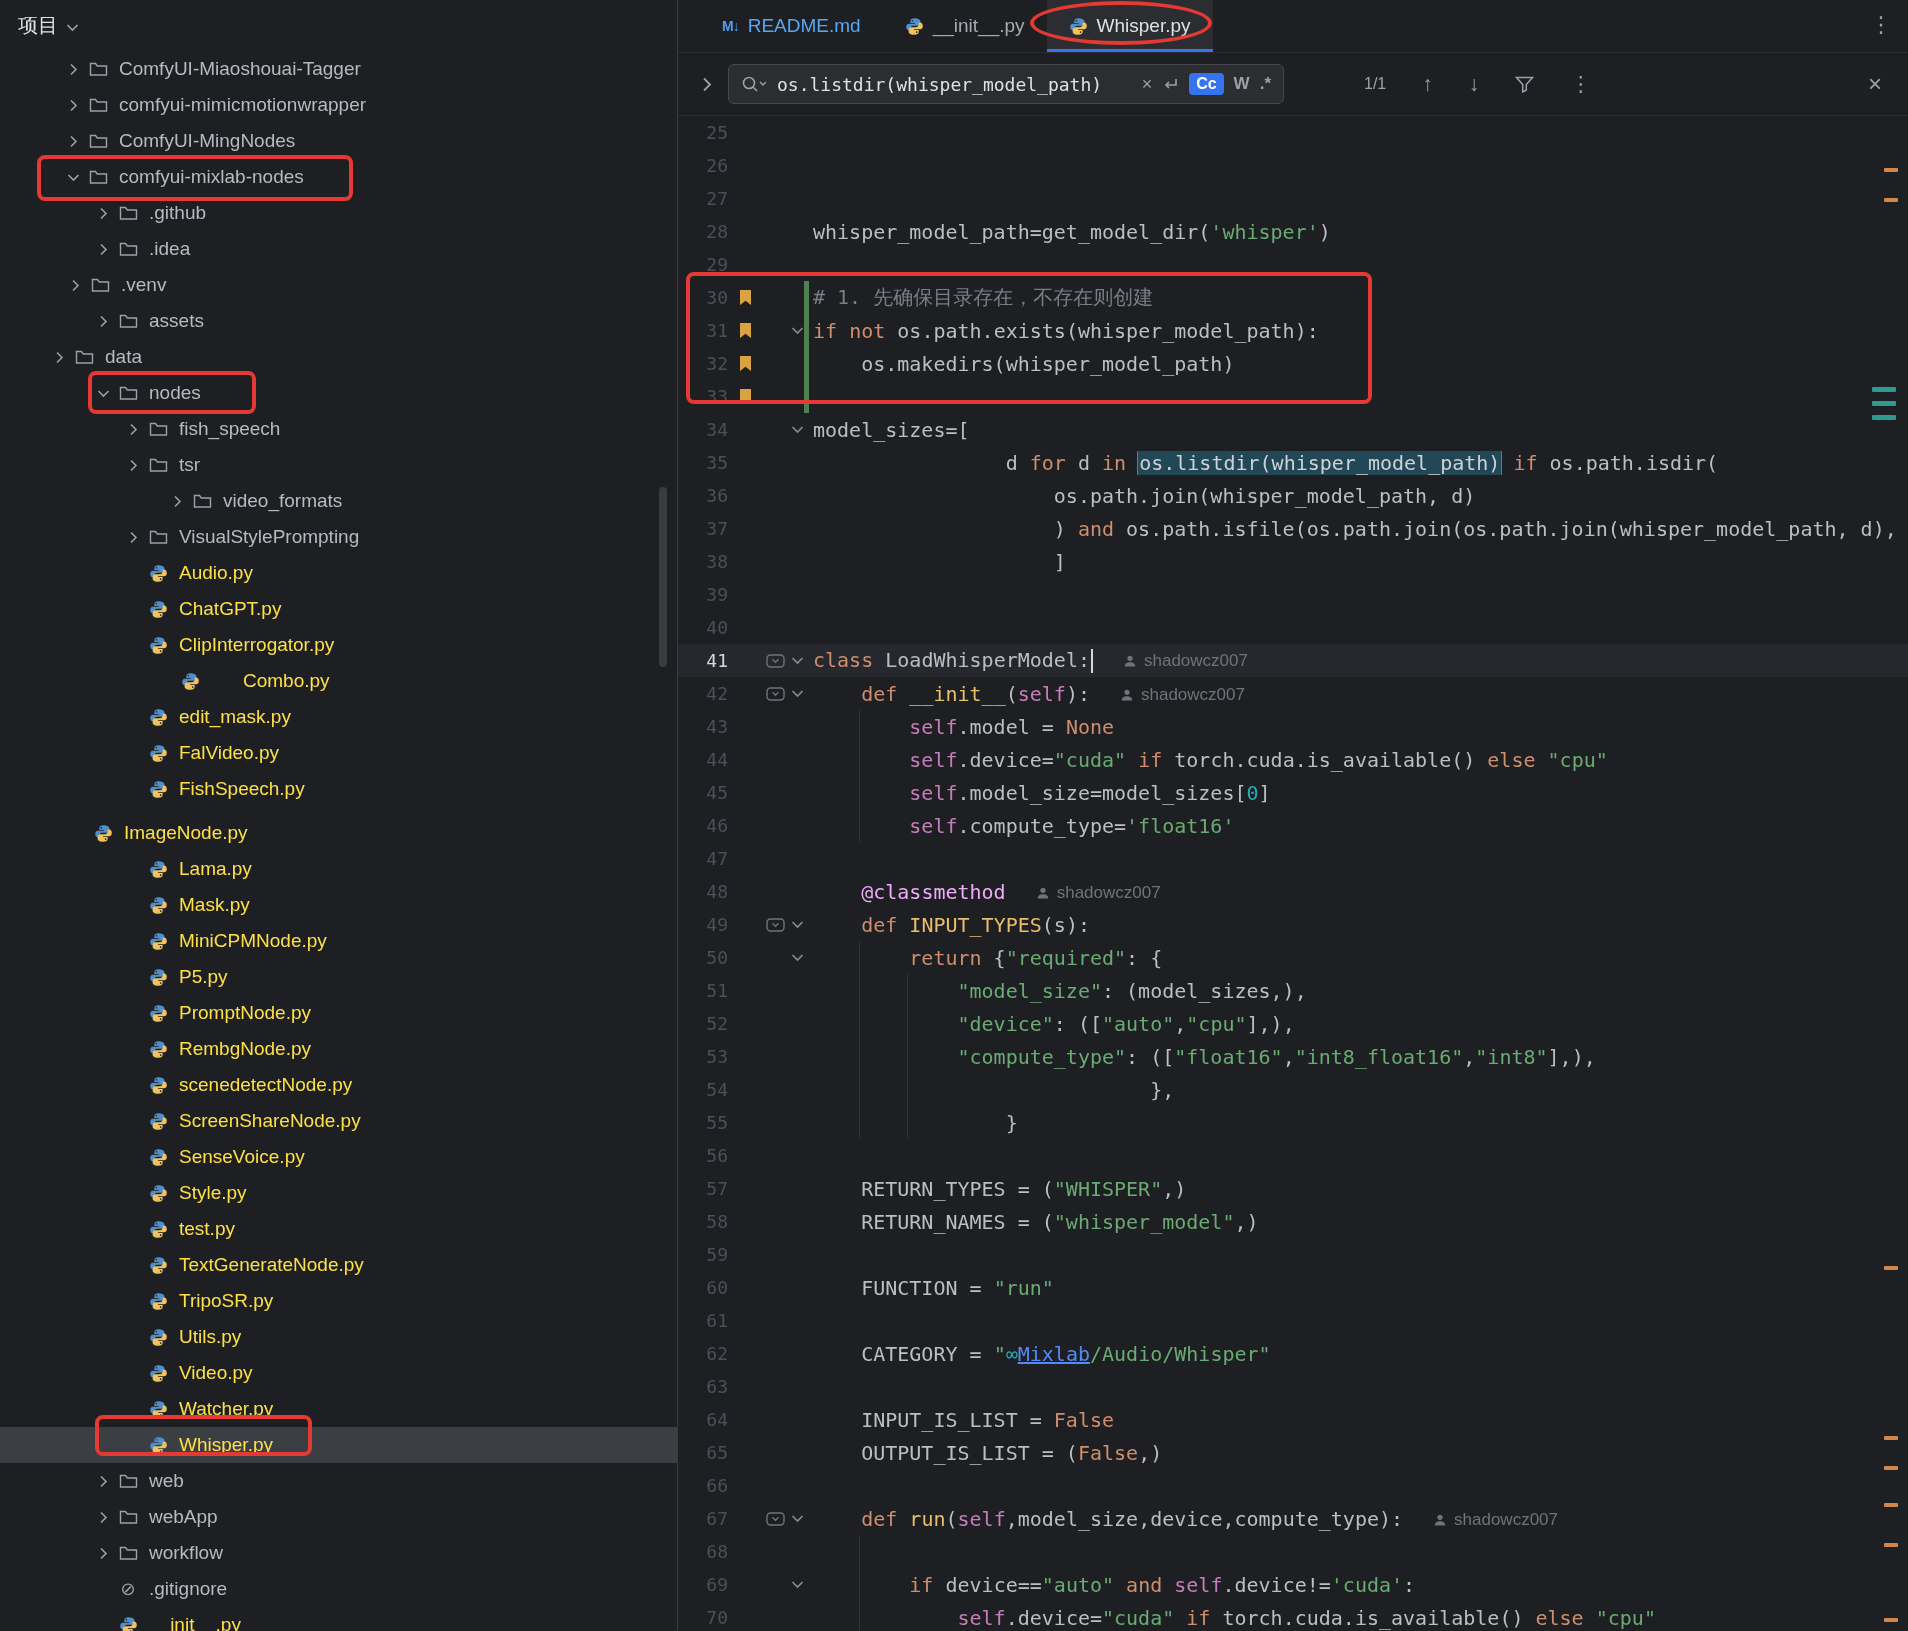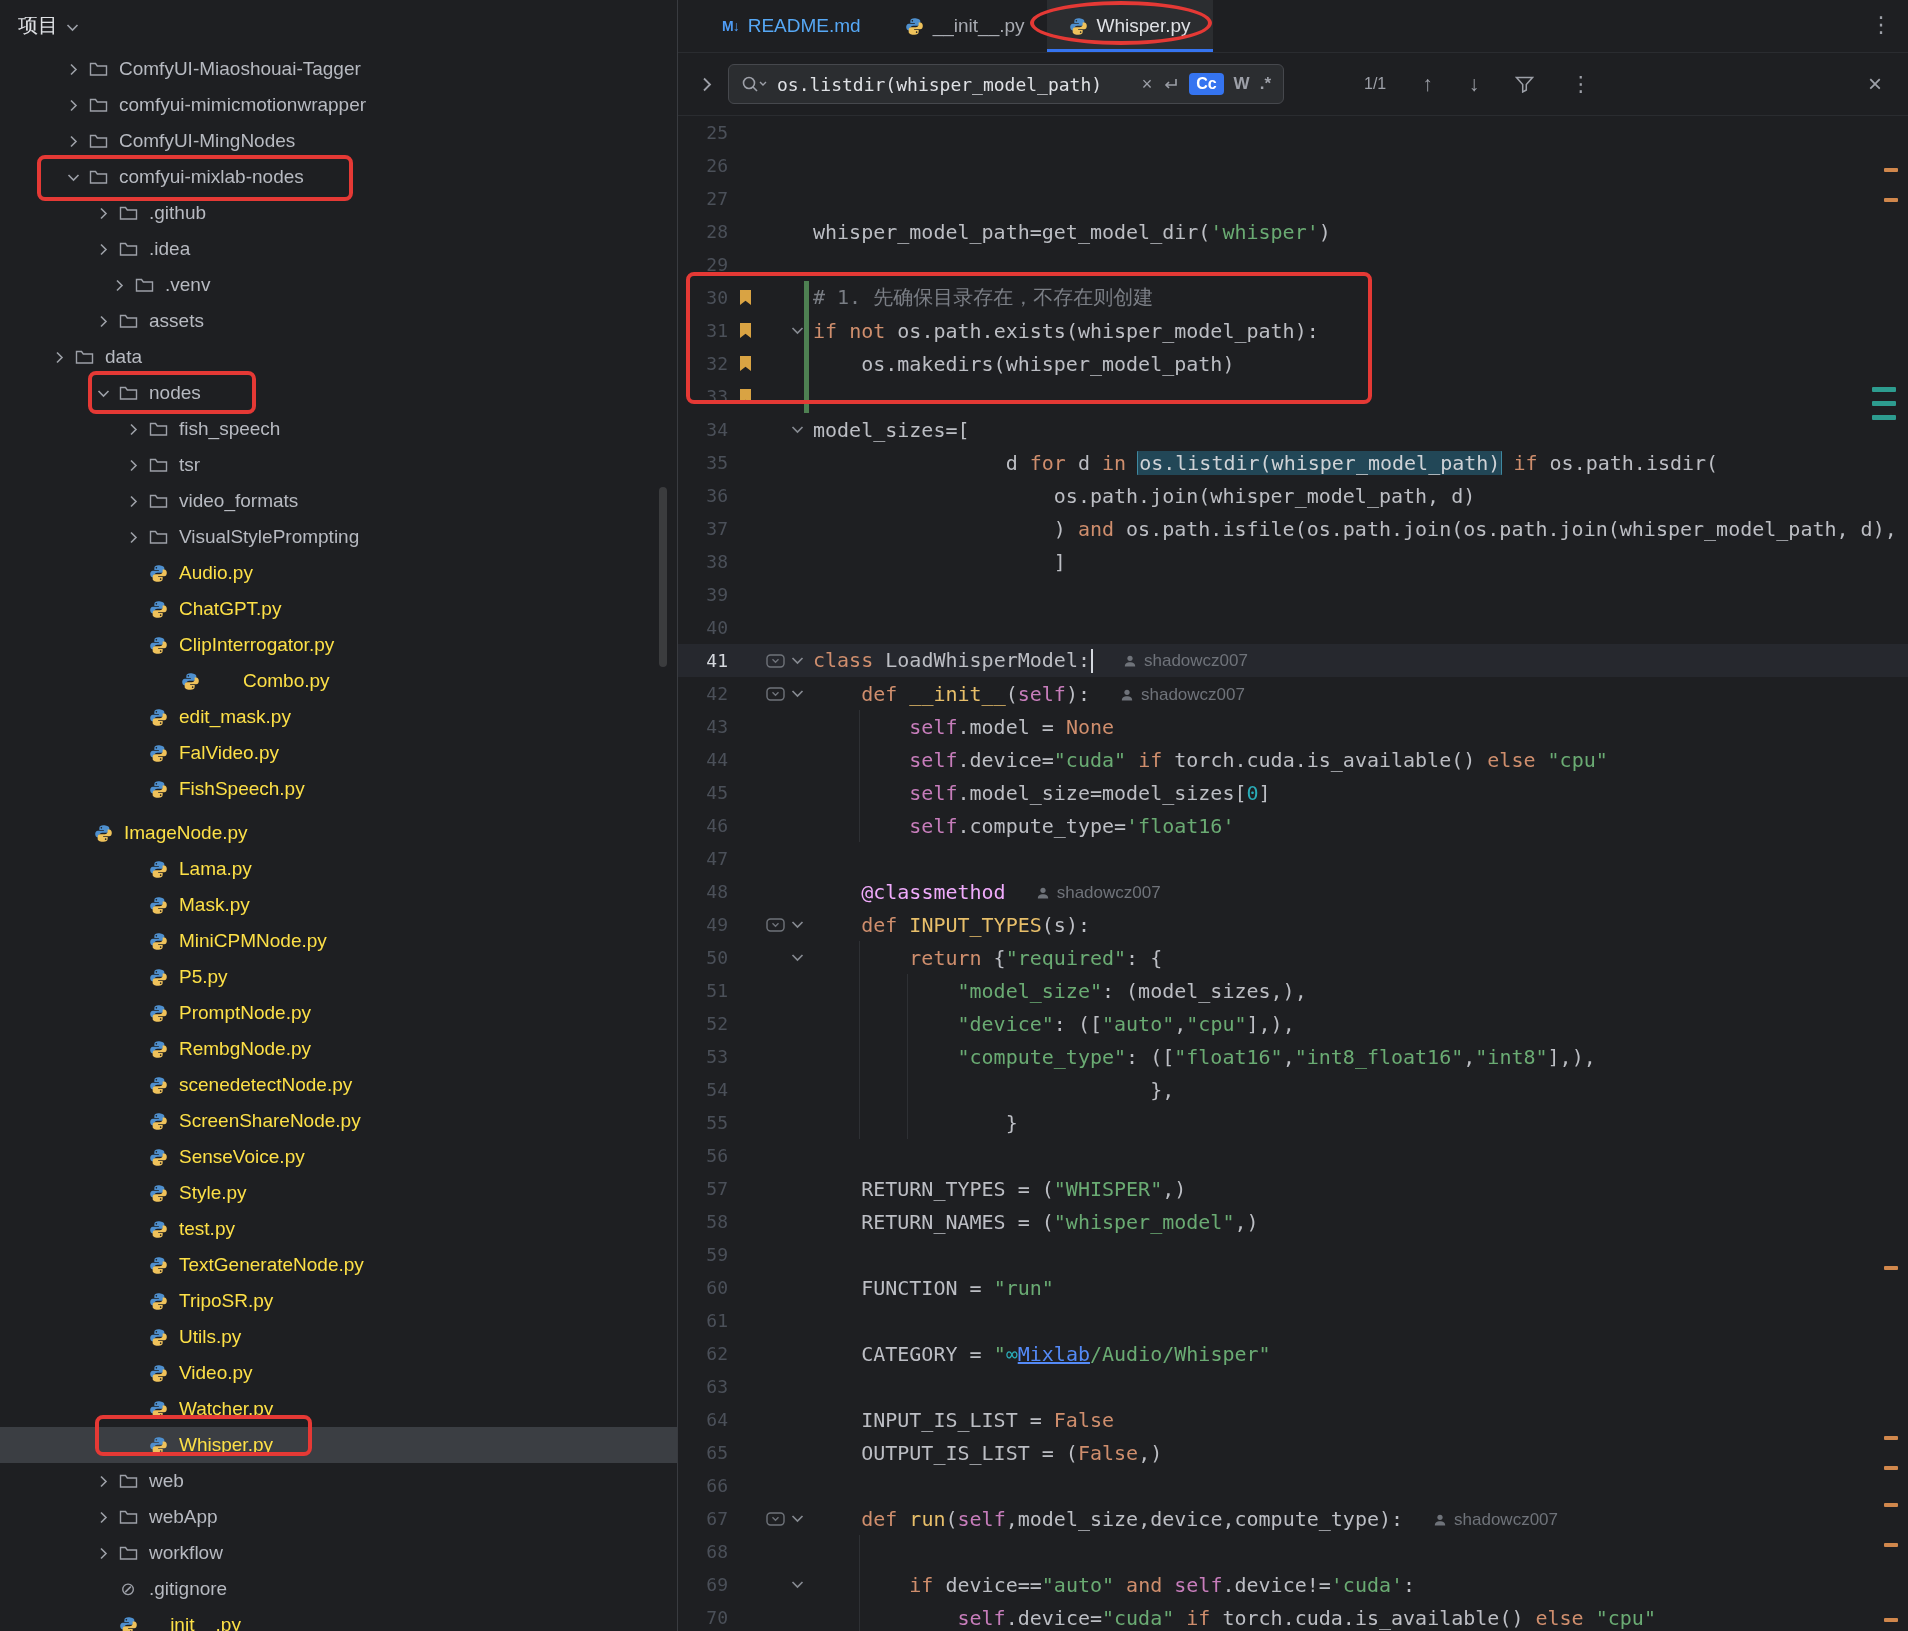--- a/index.html
+++ b/index.html
@@ -149,21 +149,21 @@
               <path d="M2 1.5l5 5-5 5" stroke="#9da0a8" stroke-width="1.6" fill="none"></path>
             </svg>
           </span>
           <span class="tree-icon">
             <svg width="19" height="16">
               <path d="M1.5 2.5h5l1.8 2.5h9.2v9H1.5z" fill="none" stroke="#9da0a8" stroke-width="1.4"></path>
             </svg>
           </span>
           <span class="tree-label folder-label">.idea</span>
         </div>
-        <div class="tree-row" style="padding-left: 90px; margin-left: 16px;">
+        <div class="tree-row" style="padding-left: 62px;">
           <span class="tree-chevron">
             <svg width="9" height="13">
               <path d="M2 1.5l5 5-5 5" stroke="#9da0a8" stroke-width="1.6" fill="none"></path>
             </svg>
           </span>
           <span class="tree-icon">
             <svg width="19" height="16">
               <path d="M1.5 2.5h5l1.8 2.5h9.2v9H1.5z" fill="none" stroke="#9da0a8" stroke-width="1.4"></path>
             </svg>
           </span>
@@ -227,21 +227,21 @@
               <path d="M2 1.5l5 5-5 5" stroke="#9da0a8" stroke-width="1.6" fill="none"></path>
             </svg>
           </span>
           <span class="tree-icon">
             <svg width="19" height="16">
               <path d="M1.5 2.5h5l1.8 2.5h9.2v9H1.5z" fill="none" stroke="#9da0a8" stroke-width="1.4"></path>
             </svg>
           </span>
           <span class="tree-label folder-label">tsr</span>
         </div>
-        <div class="tree-row" style="padding-left: 120px;">
+        <div class="tree-row" style="padding-left: 120px; margin-left: 44px;">
           <span class="tree-chevron">
             <svg width="9" height="13">
               <path d="M2 1.5l5 5-5 5" stroke="#9da0a8" stroke-width="1.6" fill="none"></path>
             </svg>
           </span>
           <span class="tree-icon">
             <svg width="19" height="16">
               <path d="M1.5 2.5h5l1.8 2.5h9.2v9H1.5z" fill="none" stroke="#9da0a8" stroke-width="1.4"></path>
             </svg>
           </span>

